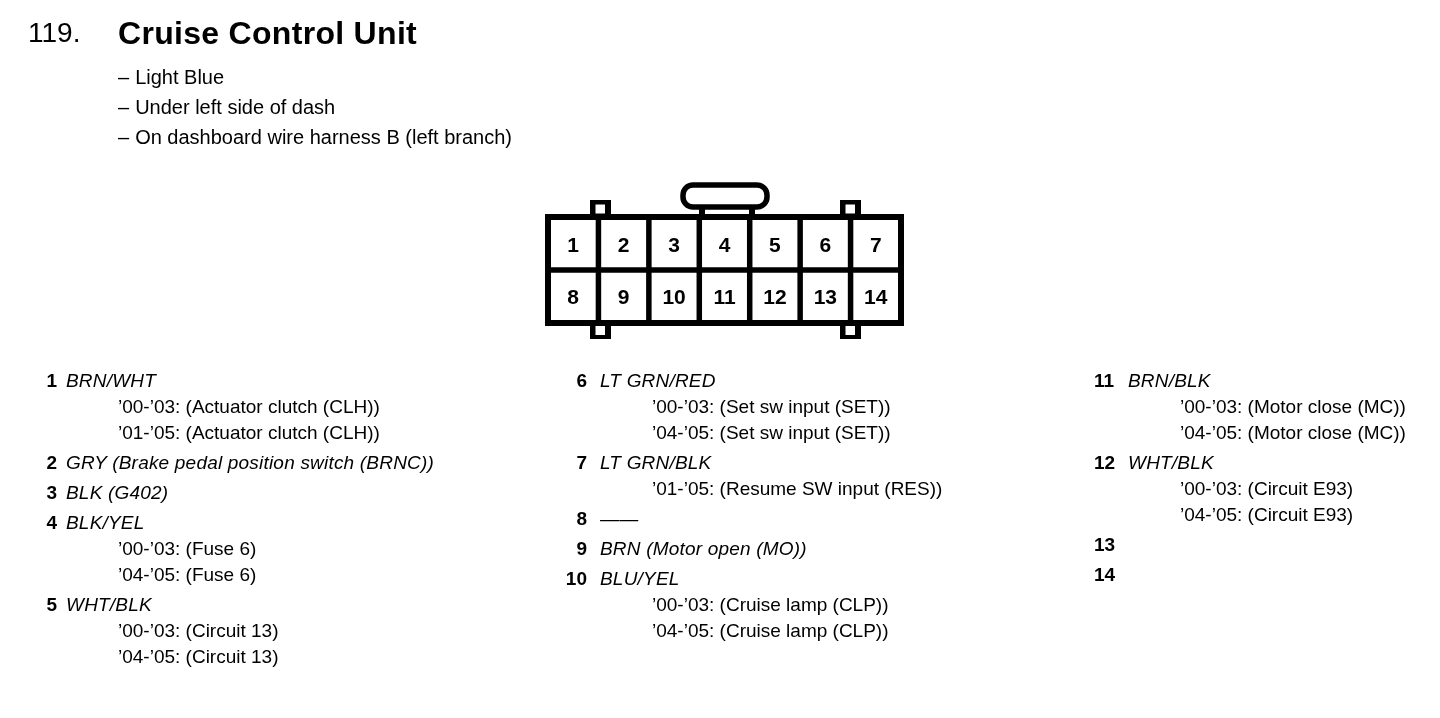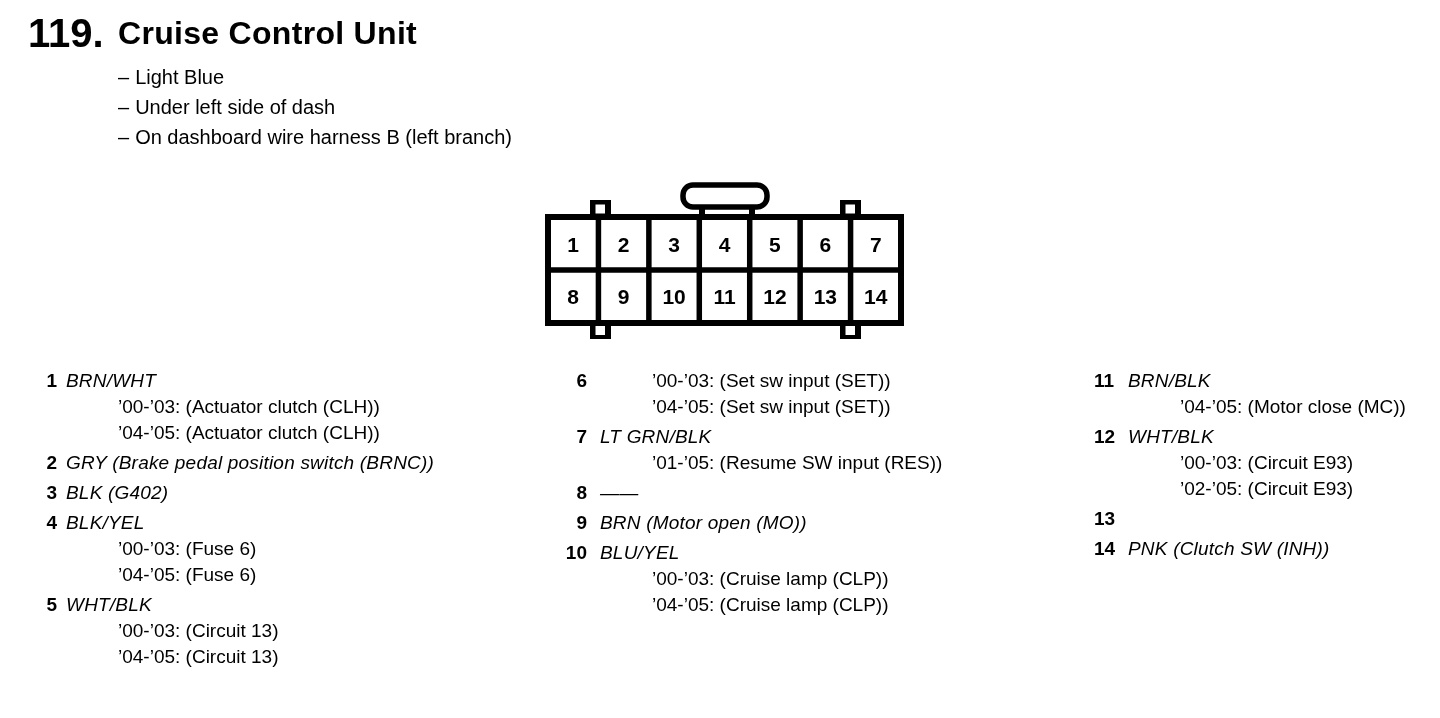--- a/index.html
+++ b/index.html
@@ -4,21 +4,21 @@
 <style>
   html, body { margin:0; padding:0; background:#ffffff; }
   .page {
     position:relative; width:1440px; height:718px;
     background:#ffffff; color:#000000;
     font-family:"Liberation Sans", sans-serif;
     overflow:hidden;
   }
   .title-num {
     position:absolute; left:28px; top:14px;
-    font-size:40px; font-weight:bold; line-height:38px;
+    font-size:28px; font-weight:normal; line-height:38px;
   }
   .title-text {
     position:absolute; left:118px; top:14px;
     font-size:32px; font-weight:bold; line-height:38px; letter-spacing:0.3px;
   }
   .notes {
     position:absolute; left:118px; top:62px;
     font-size:20px; line-height:30px;
   }
   .note { display:flex; white-space:nowrap; }
@@ -122,21 +122,21 @@
         <text x="345.79" y="129" text-anchor="middle" class="cell-num">14</text>
       </g>
   </svg>
 
   <div class="legend-col col-0">
       <div class="pin-block">
         <div class="pin-num">1</div>
         <div class="pin-body">
           <div class="pin-line main">BRN/WHT</div>
           <div class="pin-line sub">’00-’03: (Actuator clutch (CLH))</div>
-          <div class="pin-line sub">’04-’05: (Actuator clutch (CLH))</div>
+          <div class="pin-line sub">’01-’05: (Actuator clutch (CLH))</div>
         </div>
       </div>
       <div class="pin-block">
         <div class="pin-num">2</div>
         <div class="pin-body">
           <div class="pin-line main">GRY (Brake pedal position switch (BRNC))</div>
         </div>
       </div>
       <div class="pin-block">
         <div class="pin-num">3</div>
@@ -158,20 +158,21 @@
           <div class="pin-line main">WHT/BLK</div>
           <div class="pin-line sub">’00-’03: (Circuit 13)</div>
           <div class="pin-line sub">’04-’05: (Circuit 13)</div>
         </div>
       </div>
     </div>
   <div class="legend-col col-1">
       <div class="pin-block">
         <div class="pin-num">6</div>
         <div class="pin-body">
+          <div class="pin-line main">LT GRN/RED</div>
           <div class="pin-line sub">’00-’03: (Set sw input (SET))</div>
           <div class="pin-line sub">’04-’05: (Set sw input (SET))</div>
         </div>
       </div>
       <div class="pin-block">
         <div class="pin-num">7</div>
         <div class="pin-body">
           <div class="pin-line main">LT GRN/BLK</div>
           <div class="pin-line sub">’01-’05: (Resume SW input (RES))</div>
         </div>
@@ -195,35 +196,33 @@
           <div class="pin-line sub">’00-’03: (Cruise lamp (CLP))</div>
           <div class="pin-line sub">’04-’05: (Cruise lamp (CLP))</div>
         </div>
       </div>
     </div>
   <div class="legend-col col-2">
       <div class="pin-block">
         <div class="pin-num">11</div>
         <div class="pin-body">
           <div class="pin-line main">BRN/BLK</div>
+          <div class="pin-line sub">’00-’03: (Motor close (MC))</div>
           <div class="pin-line sub">’04-’05: (Motor close (MC))</div>
         </div>
       </div>
       <div class="pin-block">
         <div class="pin-num">12</div>
         <div class="pin-body">
           <div class="pin-line main">WHT/BLK</div>
           <div class="pin-line sub">’00-’03: (Circuit E93)</div>
-          <div class="pin-line sub">’02-’05: (Circuit E93)</div>
+          <div class="pin-line sub">’04-’05: (Circuit E93)</div>
         </div>
       </div>
       <div class="pin-block">
         <div class="pin-num">13</div>
       </div>
       <div class="pin-block">
         <div class="pin-num">14</div>
-        <div class="pin-body">
-          <div class="pin-line main">PNK (Clutch SW (INH))</div>
-        </div>
       </div>
     </div>
 
 </div>
 
 </body></html>

